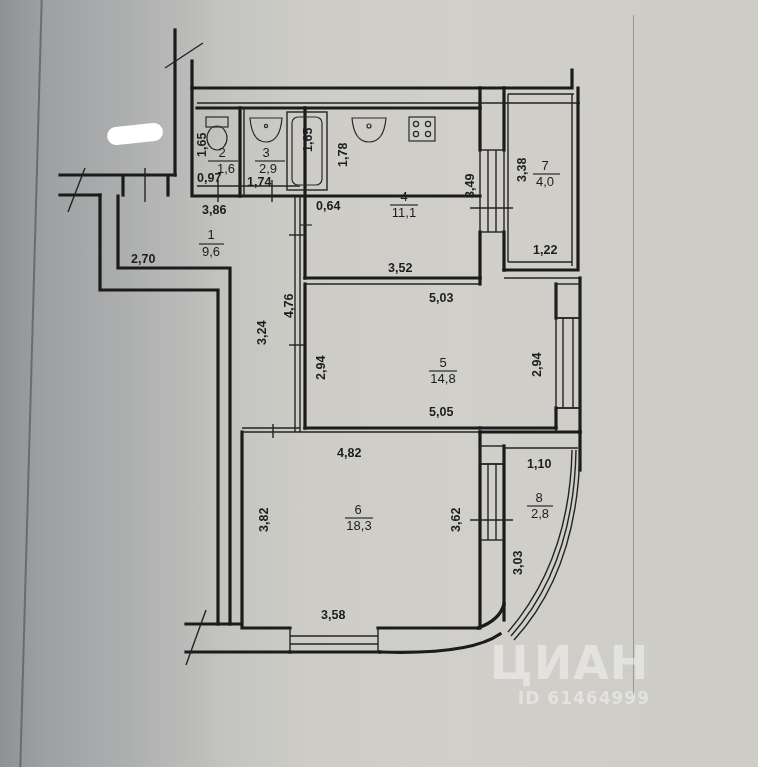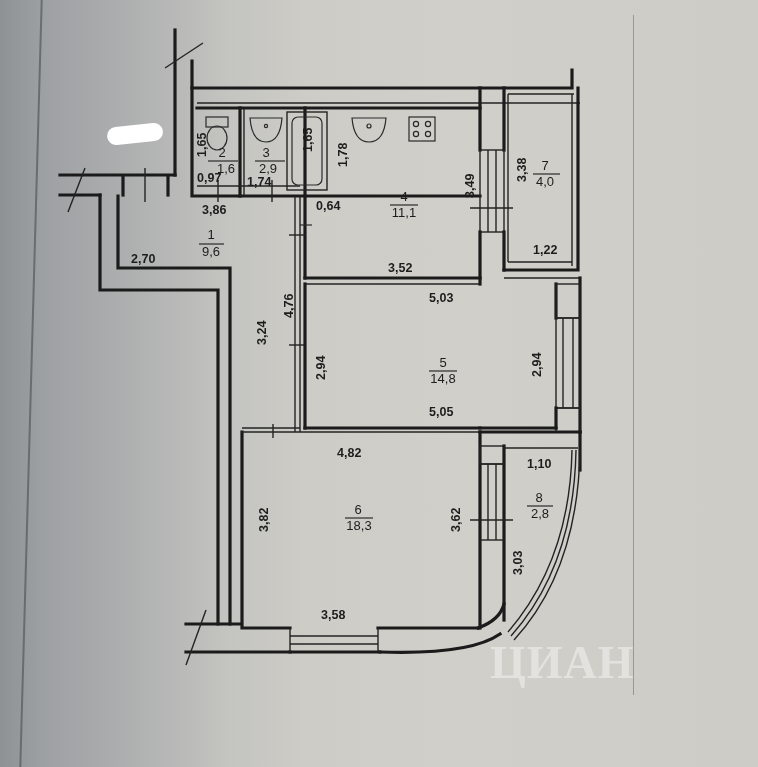--- a/index.html
+++ b/index.html
@@ -26,21 +26,21 @@
     .dim { font-family: "Liberation Sans", sans-serif; font-size: 12.5px; fill: #1d1d1d; font-weight: bold; }
     .rlabel { font-family: "Liberation Sans", sans-serif; font-size: 13px; fill: #1d1d1d; }
     .redact {
       position: absolute; left: 107px; top: 125px; width: 56px; height: 18px; border-radius: 9px;
       background: #ffffff; transform: rotate(-6deg);
     }
     .watermark {
       position: absolute; left: 490px; top: 640px; color: rgba(255,255,255,0.42);
       font-family: "DejaVu Sans", sans-serif;
     }
-    .wm-brand { font-size: 46px; font-weight: bold; letter-spacing: 1px; line-height: 46px; font-family: Liberation Serif, serif; }
+    .wm-brand { font-size: 46px; font-weight: bold; letter-spacing: 1px; line-height: 46px; }
     .wm-id { font-size: 17px; font-weight: bold; letter-spacing: 1px; margin-left: 28px; margin-top: 2px; }
   </style>
 </head>
 <body>
 
 <div class="paper-shadow"></div>
 <div class="page-edge"></div>
 <div class="page-edge2"></div>
 
 <svg class="plan" width="758" height="767" viewBox="0 0 758 767">
@@ -236,13 +236,14 @@
     <text class="dim" x="321" y="619">3,58</text>
     <text class="dim" x="527" y="468">1,10</text>
     <text class="dim" transform="translate(522,575) rotate(-90)">3,03</text>
   </g>
 </svg>
 
 <div class="redact"></div>
 
 <div class="watermark">
   <div class="wm-brand">ЦИАН</div>
+  <div class="wm-id">ID 61464999</div>
 </div>
 
 </body></html>

